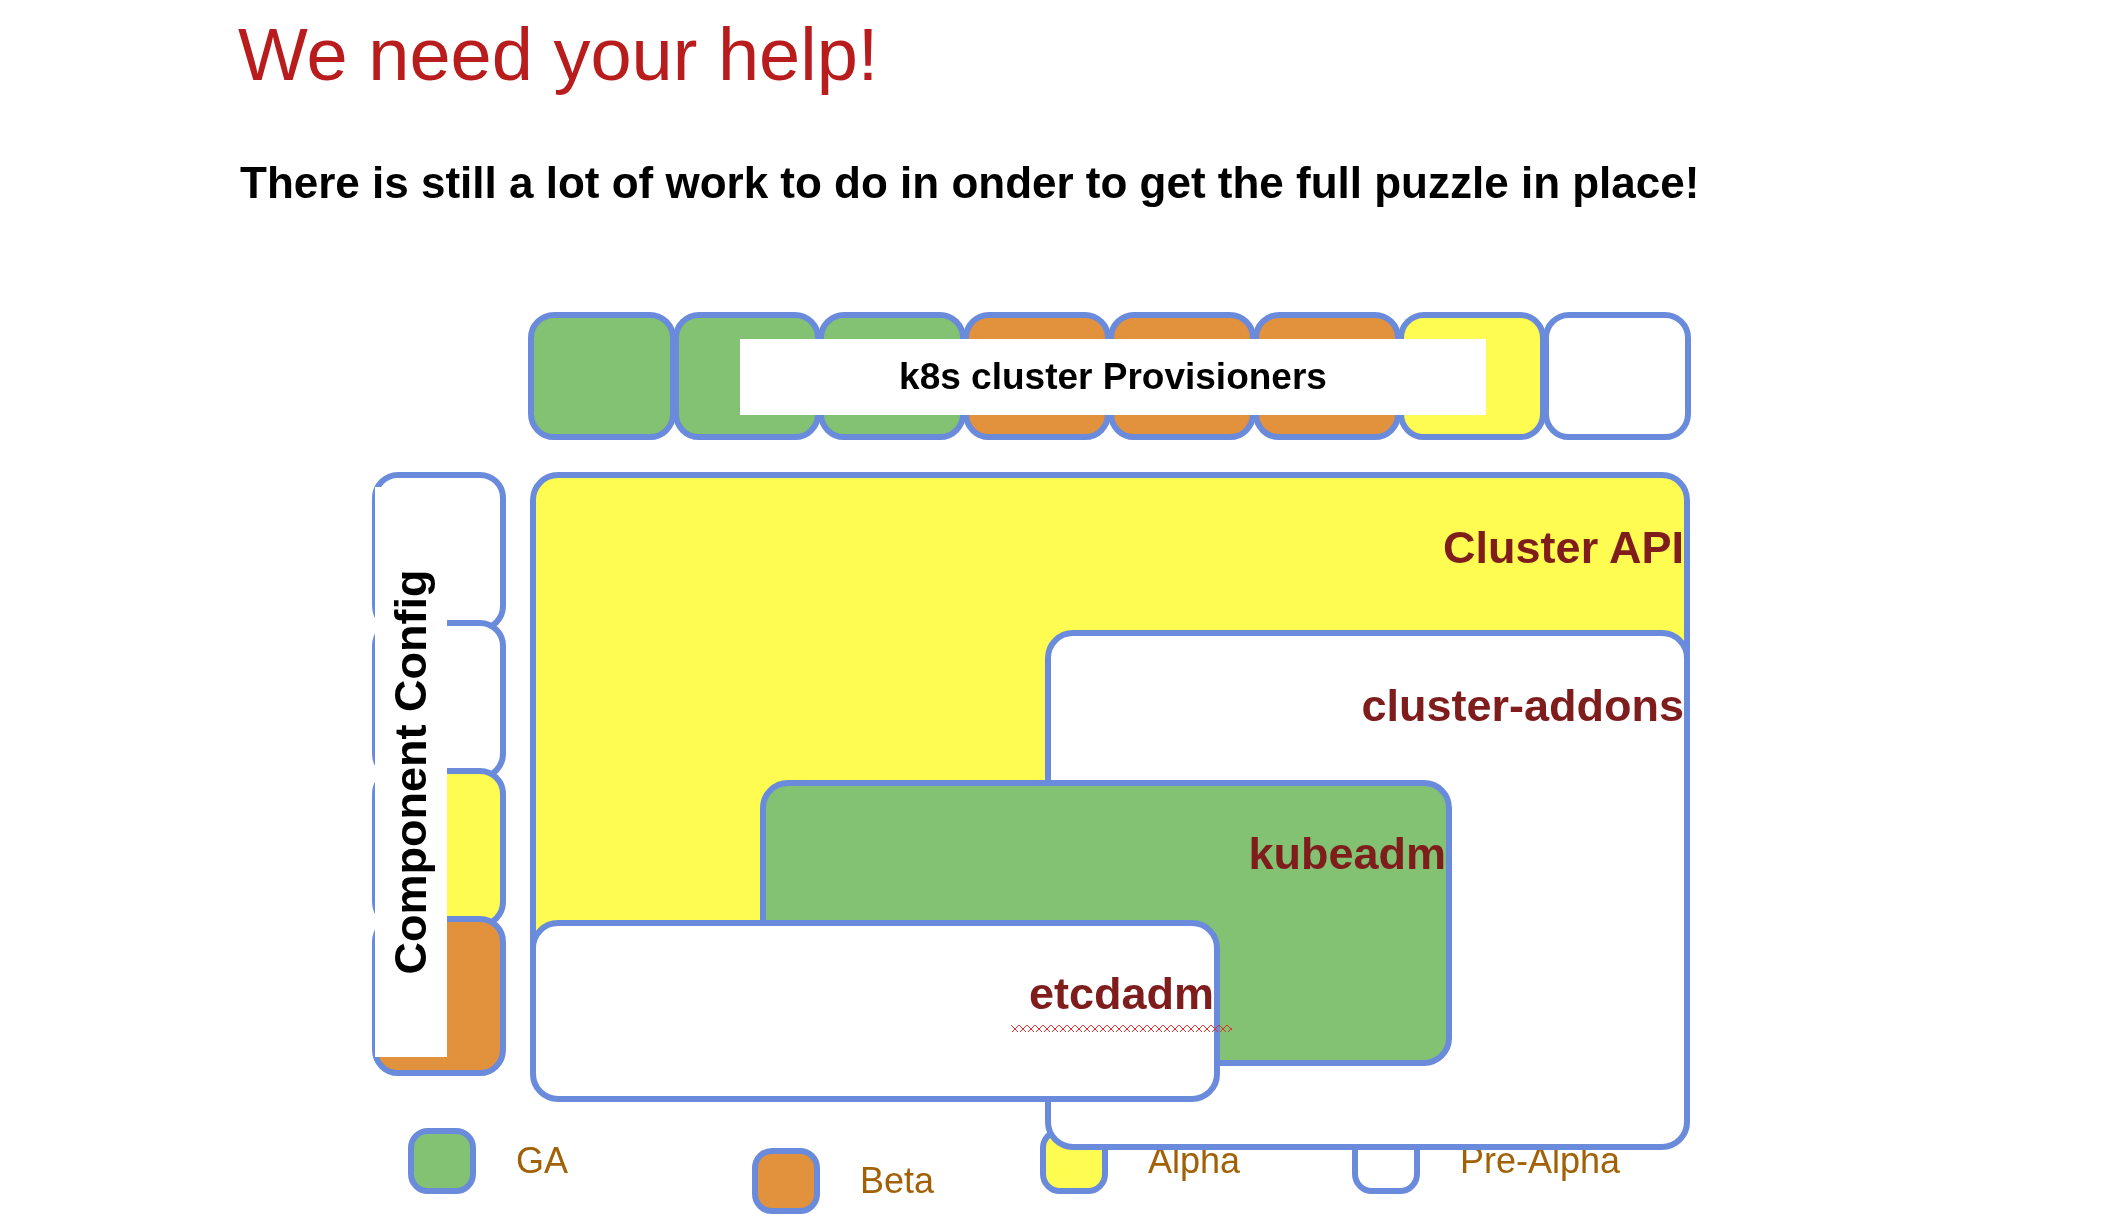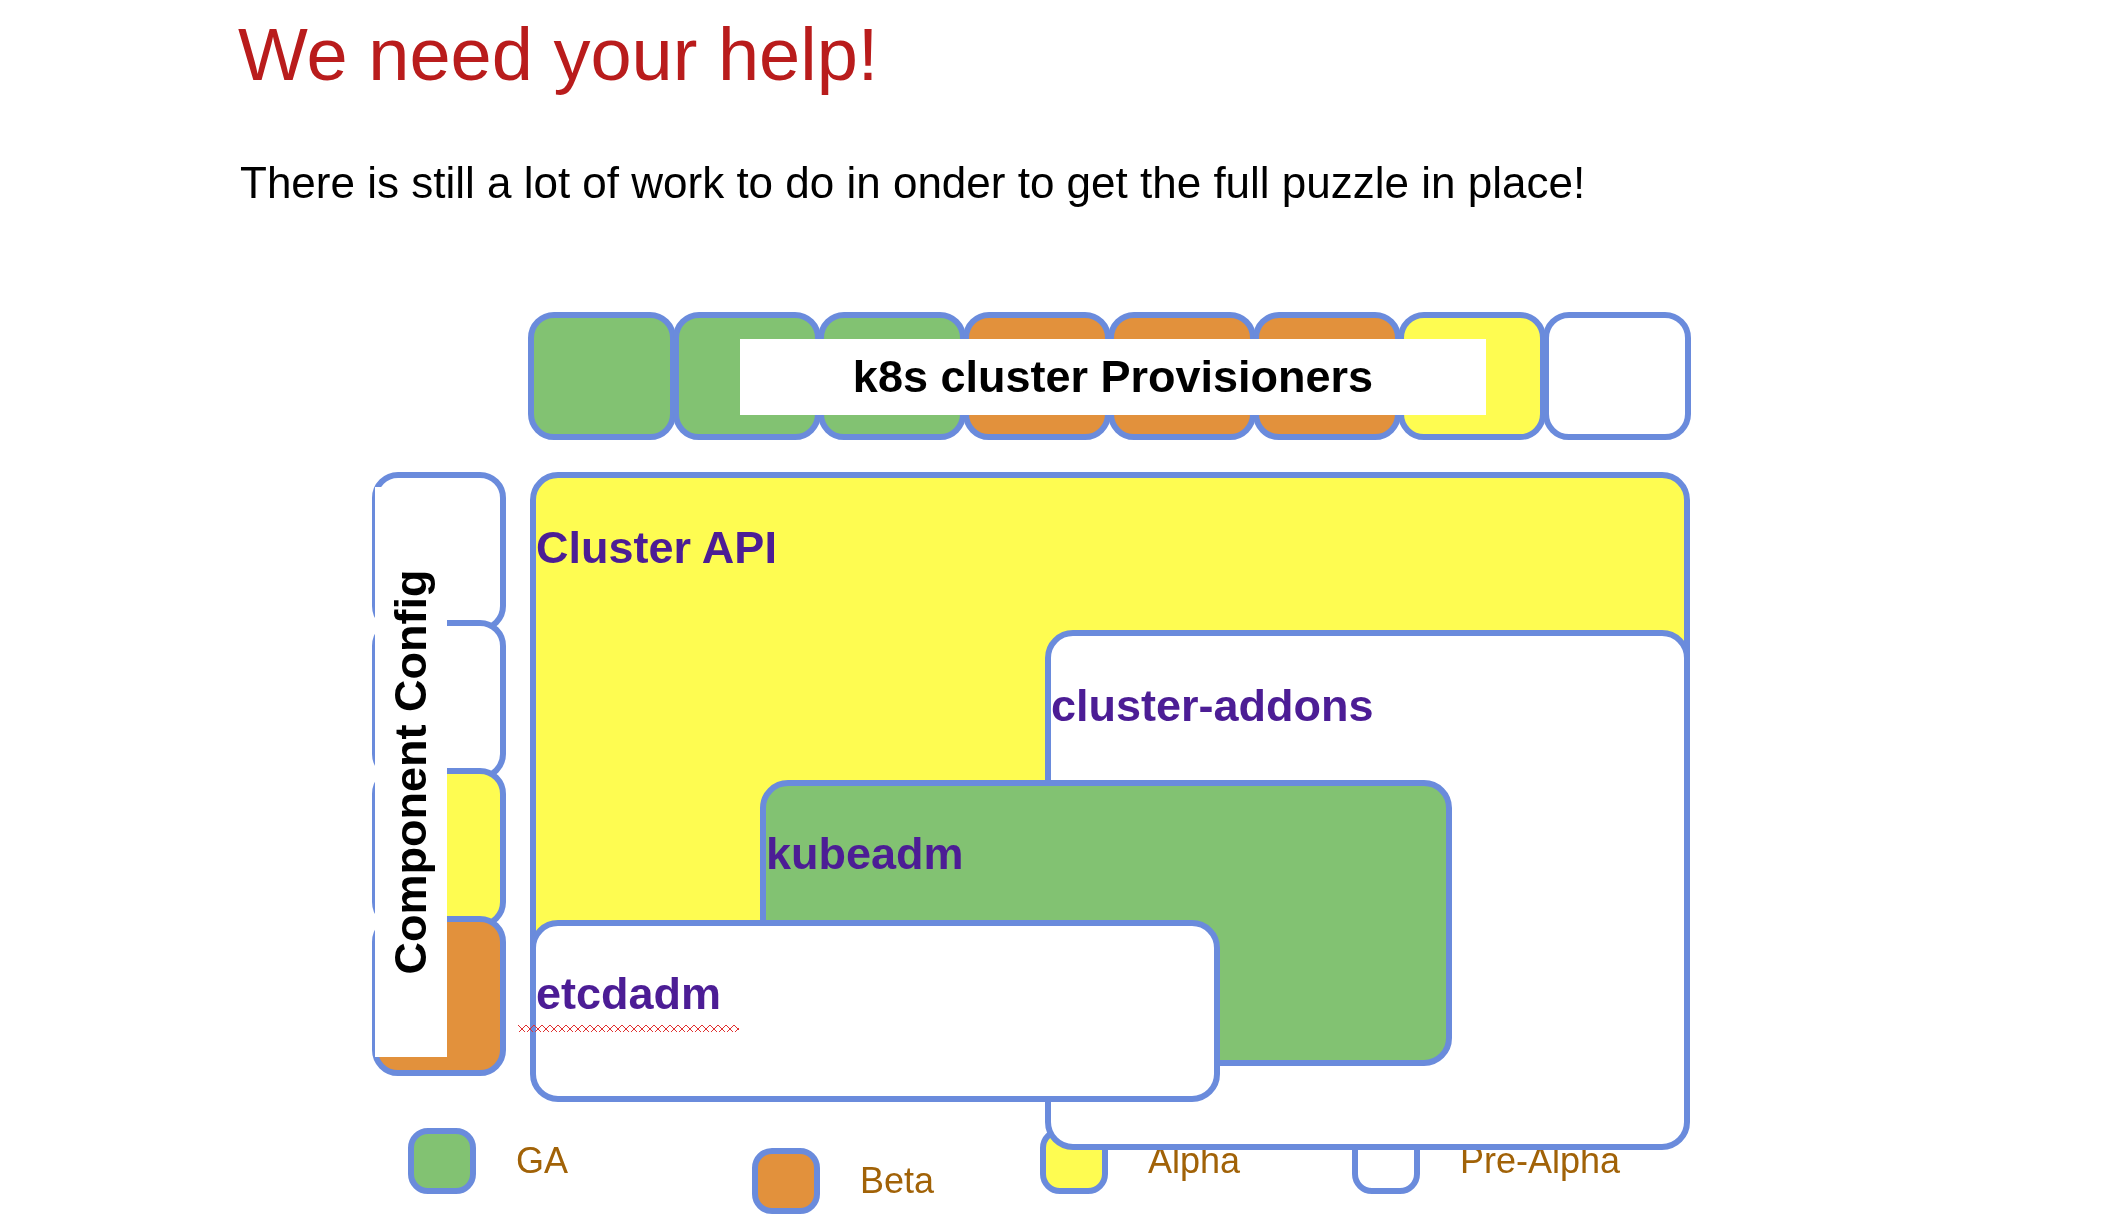--- a/index.html
+++ b/index.html
@@ -25,21 +25,21 @@
     color: #b91c1c;
     letter-spacing: 0px;
     white-space: nowrap;
     text-align: right;
   }
   #slide-subtitle {
     position: absolute;
     left: 240px;
     top: 158px;
     font-size: 44px;
-    font-weight: 400;
+    font-weight: 700;
     color: #000000;
     white-space: nowrap;
   }
 
   
   .node {
     position: absolute;
     box-sizing: border-box;
     border: 6px solid #6A8BDC;
     border-radius: 28px;
@@ -58,21 +58,21 @@
   #provisioner-label {
     position: absolute;
     left: 740px;
     top: 339px;
     width: 746px;
     height: 76px;
     background: #ffffff;
     display: flex;
     align-items: center;
     justify-content: center;
-    font-size: 45px;
+    font-size: 37px;
     font-weight: bold;
     color: #000000;
     z-index: 12;
     white-space: nowrap;
   }
 
   
   .cc-box { border-radius: 26px; }
   #component-config-label {
     position: absolute;
@@ -91,24 +91,24 @@
     white-space: nowrap;
     font-size: 45px;
     font-weight: bold;
     color: #000000;
   }
 
   
   .node-label {
     position: absolute;
     width: 100%;
-    text-align: left;
+    text-align: right;
     font-size: 45px;
     font-weight: bold;
-    color: #4c1d95;
+    color: #7f1d1d;
     white-space: nowrap;
   }
   .squiggle {
     display: inline-block;
     position: relative;
   }
   .squiggle::after {
     content: "";
     position: absolute;
     left: -18px;

